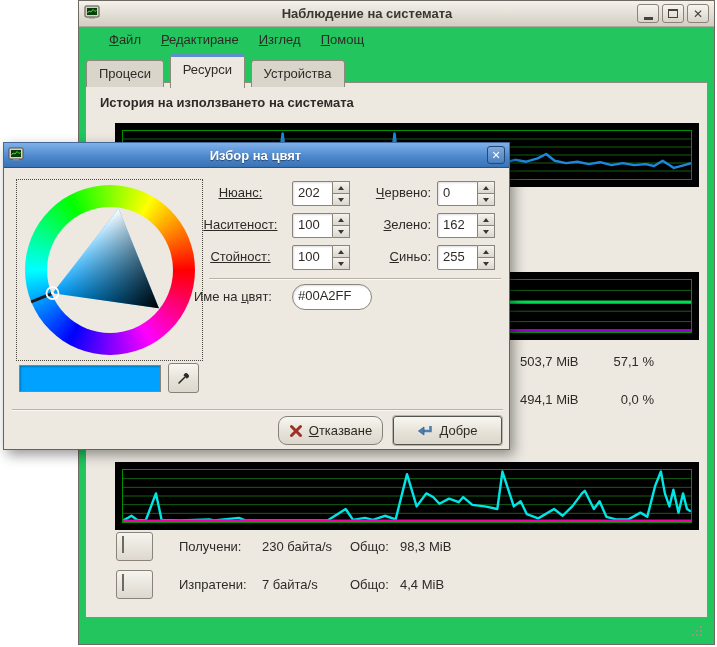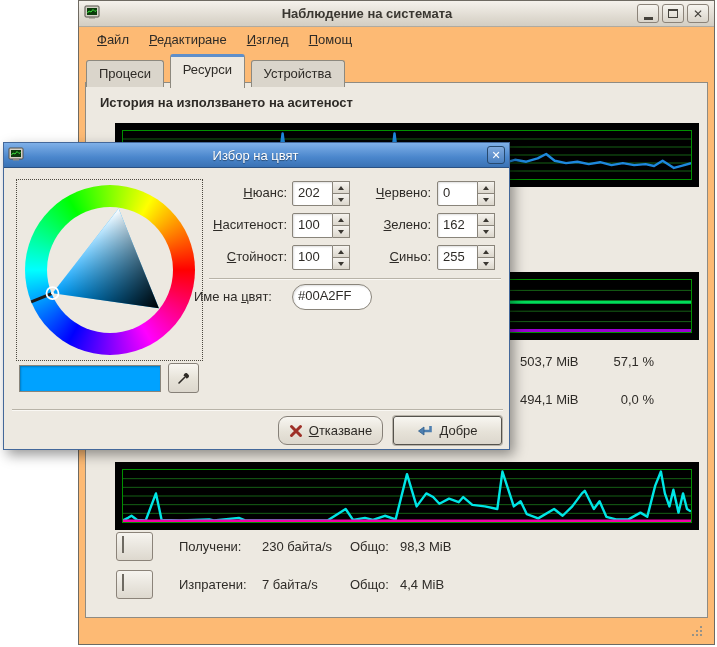--- a/index.html
+++ b/index.html
@@ -19,39 +19,39 @@
   .entry {
     background:#fff; border:1px solid #89847A; border-radius:13px;
     box-shadow:inset 1px 1px 2px rgba(0,0,0,.13);
     padding:3px 5px; font-size:13px; overflow:hidden; white-space:nowrap;
   }
   .sep { height:2px; border-top:1px solid #B8B3A8; border-bottom:1px solid #FAF8F4; position:absolute; }
 
   
   #main-window {
     position:absolute; left:78px; top:0; width:637px; height:645px;
-    background:#fdba74; border:1px solid #6E6A62;
+    background:#22c55e; border:1px solid #6E6A62;
   }
   .titlebar-main {
     height:26px; display:flex; align-items:center; padding:0 5px;
     background:linear-gradient(#F5F2EC,#DDD8CE 70%,#D3CEC3);
     border-bottom:1px solid #AFAAA0;
   }
   .titlebar-main .win-title { flex:1; text-align:center; font-weight:bold; color:#3A3731; }
   .win-ctrl {
     width:22px; height:19px; margin-left:3px;
     background:linear-gradient(#F7F5F0,#D9D4CA);
     border:1px solid #8B8379; border-radius:3px;
     display:flex; align-items:center; justify-content:center;
   }
   .glyph-min { width:9px; height:3px; background:#45423C; margin-top:9px; }
   .glyph-max { width:10px; height:9px; border:1px solid #45423C; border-top-width:2px; }
   .glyph-close { font-size:12px; font-weight:bold; color:#45423C; line-height:1; }
 
-  .menubar { height:25px; display:flex; align-items:center; padding-left:8px; }
+  .menubar { height:25px; display:flex; align-items:center; padding-left:20px; }
   .menu-item { padding:3px 10px; }
 
   .tabstrip { position:relative; z-index:2; height:30px; padding-left:7px; margin-top:2px; }
   .tab {
     display:inline-block; padding:5px 12px 6px; margin-right:2px; position:relative; top:4px;
     background:#DAD5CB; border:1px solid #8D897F; border-bottom:none; border-radius:3px 3px 0 0;
   }
   .tab.active {
     background:#EDE9E1; border-top:3px solid #5E8FCB; top:0; padding-bottom:11px; z-index:3;
   }
@@ -90,42 +90,42 @@
   #color-dialog {
     position:absolute; left:3px; top:142px; width:507px; height:308px; z-index:10;
     background:#EDE9E1; border:1px solid #44689A; box-shadow:4px 5px 12px rgba(0,0,0,.4);
   }
   .titlebar-dialog {
     height:25px; display:flex; align-items:center; padding:0 4px;
     background:linear-gradient(#7FB0E8,#4A86CC 60%,#3A72B4);
     border-bottom:1px solid #2A5183;
   }
   .titlebar-dialog .win-title {
-    flex:1; text-align:center; font-weight:normal; color:#fff; text-shadow:0 1px 1px rgba(0,0,0,.45);
+    flex:1; text-align:center; font-weight:bold; color:#fff; text-shadow:0 1px 1px rgba(0,0,0,.45);
   }
   .dialog-close {
     width:18px; height:18px; border:1px solid #26496F; border-radius:3px;
     background:linear-gradient(#7FA9DE,#4A80C0);
     color:#fff; font-weight:bold; font-size:11px; line-height:1;
     display:flex; align-items:center; justify-content:center;
   }
   .dialog-body { position:absolute; left:0; top:25px; right:0; bottom:0; }
 
   .wheel-frame { position:absolute; left:12px; top:11px; width:187px; height:182px; border:1px dotted #4C483F; }
   .wheel {
     position:absolute; left:21px; top:17px; width:170px; height:170px; border-radius:50%;
     background:conic-gradient(from 90deg,#f00,#f0f 60deg,#00f 120deg,#0ff 180deg,#0f0 240deg,#ff0 300deg,#f00 360deg);
   }
   .wheel::after {
     content:''; position:absolute; left:22px; top:22px; width:126px; height:126px;
     border-radius:50%; background:#EDE9E1;
   }
   .wheel svg { position:absolute; left:0; top:0; z-index:2; }
 
-  .hsv-label  { position:absolute; left:190px; width:93px; text-align:right; }
+  .hsv-label  { position:absolute; left:190px; width:93px; text-align:center;text-decoration:underline; }
   .rgb-label  { position:absolute; left:350px; width:77px; text-align:right; }
   .spinbox { position:absolute; width:58px; height:25px; display:flex; }
   .spinbox .entry { flex:1; border-radius:2px 0 0 2px; }
   .spinner { width:17px; display:flex; flex-direction:column; }
   .spin-btn {
     flex:1; background:linear-gradient(#F5F3EE,#DCD7CD); border:1px solid #89847A; border-left:none;
     display:flex; align-items:center; justify-content:center;
   }
   .spin-btn + .spin-btn { border-top:none; }
   .arrow-up   { width:0; height:0; border-left:3px solid transparent; border-right:3px solid transparent; border-bottom:4px solid #3A3731; }
@@ -179,21 +179,21 @@
     <span class="menu-item"><u>П</u>омощ</span>
   </div>
 
   <div class="tabstrip">
     <span class="tab">Процеси</span>
     <span class="tab active">Ресурси</span>
     <span class="tab">Устройства</span>
   </div>
 
   <div class="main-content">
-    <div class="section-title">История на използването на аситеност</div>
+    <div class="section-title">История на използването на системата</div>
 
     <div id="chart-cpu" class="chart">
       <div class="chart-frame" style="border-color: rgb(0, 144, 0);">
           <svg viewBox="0 0 100 100" preserveAspectRatio="none" style="position: absolute; left: 0px; top: 0px; width: 100%; height: 100%; display: block;">
             <line x1="0" x2="100" y1="16.666666666666668" y2="16.666666666666668" stroke="#156015" vector-effect="non-scaling-stroke"></line>
             <line x1="0" x2="100" y1="33.333333333333336" y2="33.333333333333336" stroke="#156015" vector-effect="non-scaling-stroke"></line>
             <line x1="0" x2="100" y1="50" y2="50" stroke="#156015" vector-effect="non-scaling-stroke"></line>
             <line x1="0" x2="100" y1="66.66666666666667" y2="66.66666666666667" stroke="#156015" vector-effect="non-scaling-stroke"></line>
             <line x1="0" x2="100" y1="83.33333333333333" y2="83.33333333333333" stroke="#156015" vector-effect="non-scaling-stroke"></line>
             <polyline points="0,70 2,73 4,68 6,71 8,74 10,70 12,73 14,69 16,72 18,74 20,71 22,73 24,70 26,69 27.5,60 28.1,5 28.7,60 30,71 32,73 34,70 36,72 38,74 40,71 42,73 44,71 46,69 47.3,55 47.8,5 48.4,60 50,70 52,50 54,52 56,68 58,72 60,62 62,67 64,58 65,62 67,67 69,60 71,64 73,57 74.5,48 76,62 78,67 80,64 82,69 84,65 86,71 88,67 90,71 92,69 93.5,73 95,62 97,77 98.5,72 100,67" fill="none" stroke="#1E87DC" stroke-width="2.4" stroke-linejoin="round" vector-effect="non-scaling-stroke"></polyline>

